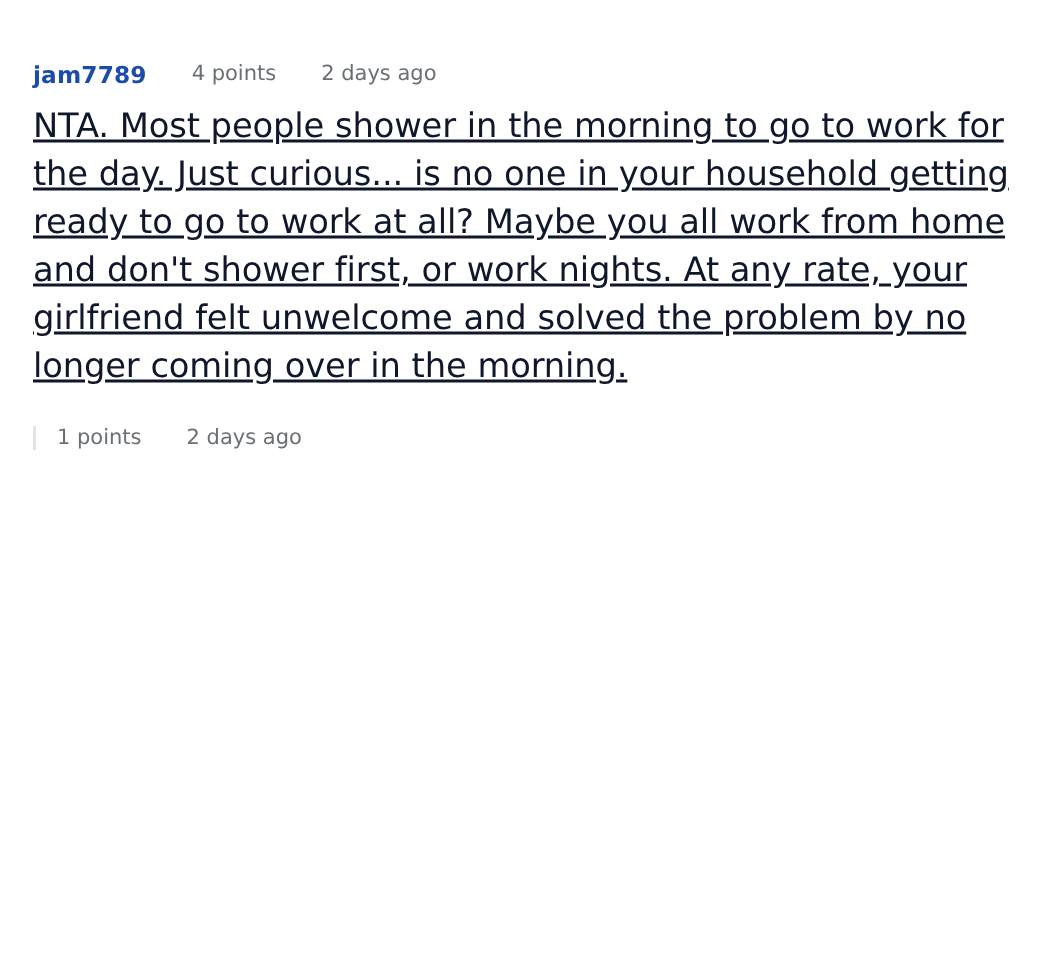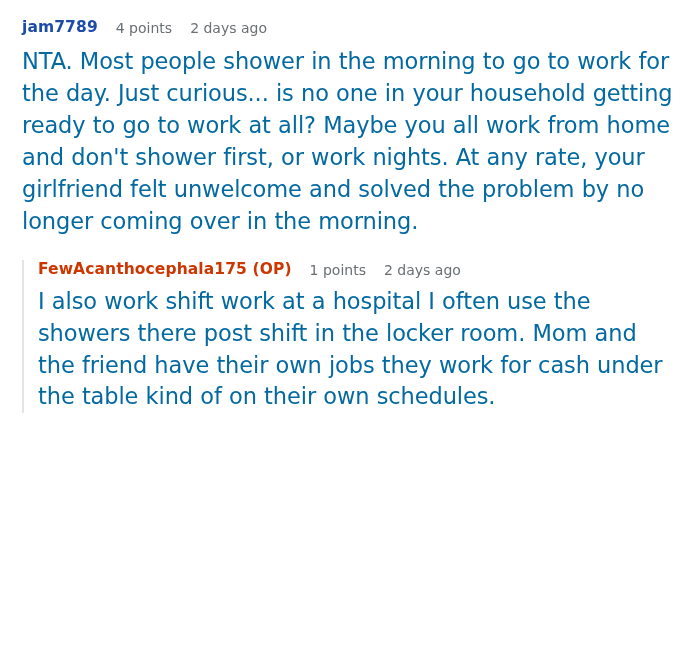--- a/index.html
+++ b/index.html
@@ -20,45 +20,47 @@
     height: 646px;
     background: #ffffff;
     box-sizing: border-box;
     padding: 18px 22px 0 22px;
   }
   .comment {
     position: relative;
   }
   .comment-meta {
     display: flex;
-    align-items: flex-end;
-    gap: 18px;
+    align-items: flex-start;
+    gap: 30px;
     margin-bottom: 10px;
     white-space: nowrap;
+    margin-top: 23px;
   }
   .author {
     font-size: 15.5px;
     font-weight: bold;
     color: #1c4ca8;
     letter-spacing: 0.1px;
   }
   .author.op {
     color: #cc3700;
   }
   .meta-text {
     font-size: 14px;
     color: #6a6f73;
     font-weight: normal;
   }
   .comment-body {
     font-size: 22.5px;
     line-height: 1.42;
-    color: #0369a1;
+    color: #0f172a;
     letter-spacing: -0.1px;
     word-spacing: 0.2px;
+    text-decoration: underline;
   }
   
   .reply {
     margin-top: 22px;
     padding-left: 14px;
     border-left: 2px solid #e2e4e6;
     position: relative;
   }
   .reply .comment-meta {
     margin-bottom: 8px;
@@ -76,21 +78,19 @@
   <div class="comment">
     <div class="comment-meta">
       <span class="author">jam7789</span>
       <span class="meta-text">4 points</span>
       <span class="meta-text">2 days ago</span>
     </div>
     <div class="comment-body">NTA. Most people shower in the morning to go to work for the day. Just curious... is no one in your household getting ready to go to work at all? Maybe you all work from home and don't shower first, or work nights. At any rate, your girlfriend felt unwelcome and solved the problem by no longer coming over in the morning.</div>
 
     <div class="reply">
       <div class="comment-meta">
-        <span class="author op">FewAcanthocephala175 (OP)</span>
         <span class="meta-text">1 points</span>
         <span class="meta-text">2 days ago</span>
       </div>
-      <div class="comment-body">I also work shift work at a hospital I often use the showers there post shift in the locker room. Mom and the friend have their own jobs they work for cash under the table kind of on their own schedules.</div>
     </div>
   </div>
 
 </div>
 
 </body></html>

